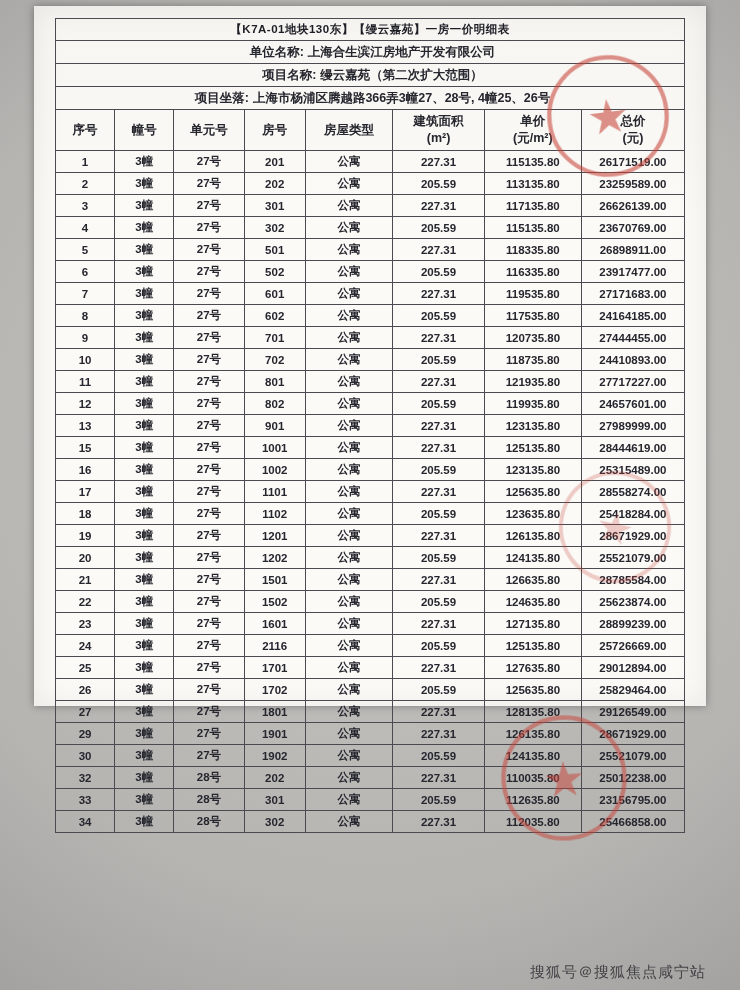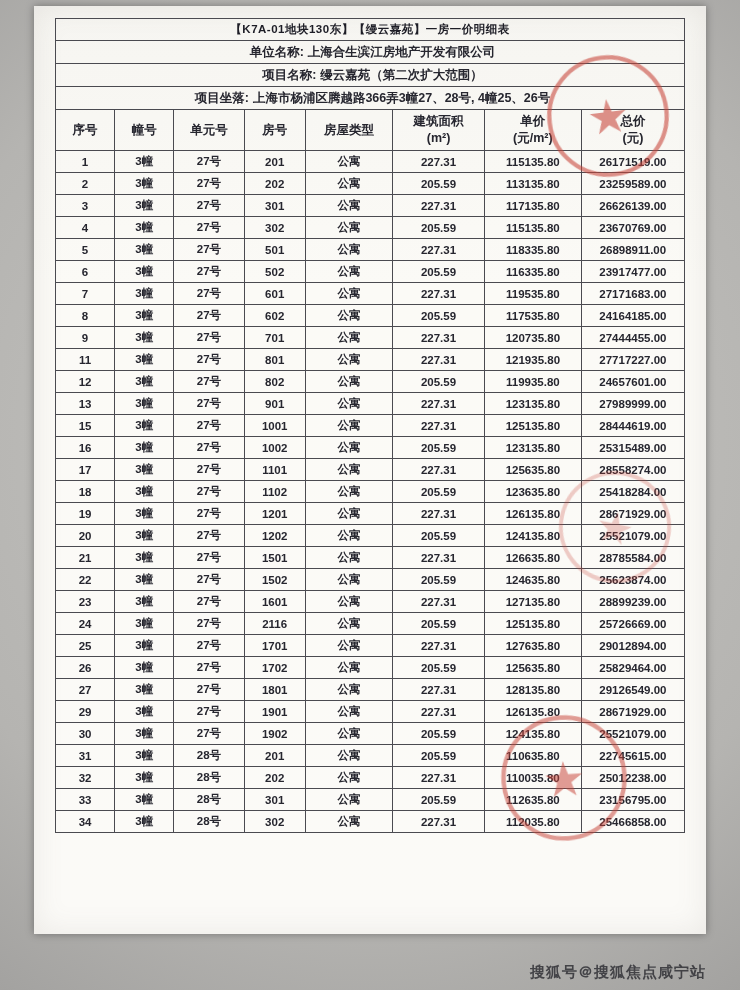--- a/index.html
+++ b/index.html
@@ -2,21 +2,21 @@
 <html><head>
 <meta charset="utf-8">
 <style>
   html,body{margin:0;padding:0;}
   body{
     width:740px;height:990px;position:relative;overflow:hidden;
     background:radial-gradient(circle at 50% 45%, #c6c5c2 0%, #b5b4b1 70%, #a3a2a0 100%);
     font-family:"Liberation Sans","DejaVu Sans",sans-serif;
   }
   .paper{
-    position:absolute;left:34px;top:6px;width:672px;height:928px;
+    position:absolute;left:34px;top:6px;width:672px;height:700px;
     background:linear-gradient(180deg,#f6f5f1 0%,#fbfaf6 30%,#fbfaf7 100%);
     box-shadow:0 0 8px rgba(0,0,0,.35), inset 0 0 30px rgba(120,115,105,.12);
   }
   table.price-table{
     position:absolute;left:21px;top:12px;width:630px;
     border-collapse:collapse;table-layout:fixed;color:#26262f;
   }
   .price-table td,.price-table th{
     border:1px solid #4a4a50;
     font-size:11.5px;font-weight:bold;text-align:center;
@@ -28,21 +28,21 @@
   .head-row th{font-size:12.5px;white-space:pre-line;height:40px;line-height:1.35;}
   
   .seal{position:absolute;pointer-events:none;color:#c8453a;filter:blur(.4px);}
   .seal svg{width:100%;height:100%;}
   .seal-top{left:544px;top:50px;width:128px;height:132px;opacity:.58;transform:rotate(-7deg);}
   .seal-mid{left:556px;top:468px;width:118px;height:118px;opacity:.26;transform:rotate(12deg);}
   .seal-bottom{left:498px;top:712px;width:132px;height:132px;opacity:.52;transform:rotate(-4deg);}
   .seal .star{font-size:44px;fill:currentColor;}
   .watermark{
     position:absolute;right:34px;bottom:8px;
-    font-size:15px;font-weight:bold;color:#35353a;opacity:.88;letter-spacing:1px;
+    font-size:15px;font-weight:normal;color:#35353a;opacity:.88;letter-spacing:1px;
   }
 </style>
 </head>
 <body>
 
 <div class="paper">
   <table class="price-table">
     <colgroup>
       <col style="width:9.4%">
         <col style="width:9.4%">
@@ -165,20 +165,30 @@
           <td>9</td>
           <td>3幢</td>
           <td>27号</td>
           <td>701</td>
           <td>公寓</td>
           <td>227.31</td>
           <td>120735.80</td>
           <td>27444455.00</td>
         </tr>
         <tr>
+          <td>10</td>
+          <td>3幢</td>
+          <td>27号</td>
+          <td>702</td>
+          <td>公寓</td>
+          <td>205.59</td>
+          <td>118735.80</td>
+          <td>24410893.00</td>
+        </tr>
+        <tr>
           <td>11</td>
           <td>3幢</td>
           <td>27号</td>
           <td>801</td>
           <td>公寓</td>
           <td>227.31</td>
           <td>121935.80</td>
           <td>27717227.00</td>
         </tr>
         <tr>
@@ -343,30 +353,20 @@
         </tr>
         <tr>
           <td>30</td>
           <td>3幢</td>
           <td>27号</td>
           <td>1902</td>
           <td>公寓</td>
           <td>205.59</td>
           <td>124135.80</td>
           <td>25521079.00</td>
-        </tr>
-        <tr>
-          <td>31</td>
-          <td>3幢</td>
-          <td>28号</td>
-          <td>201</td>
-          <td>公寓</td>
-          <td>205.59</td>
-          <td>110635.80</td>
-          <td>22745615.00</td>
         </tr>
         <tr>
           <td>32</td>
           <td>3幢</td>
           <td>28号</td>
           <td>202</td>
           <td>公寓</td>
           <td>227.31</td>
           <td>110035.80</td>
           <td>25012238.00</td>

